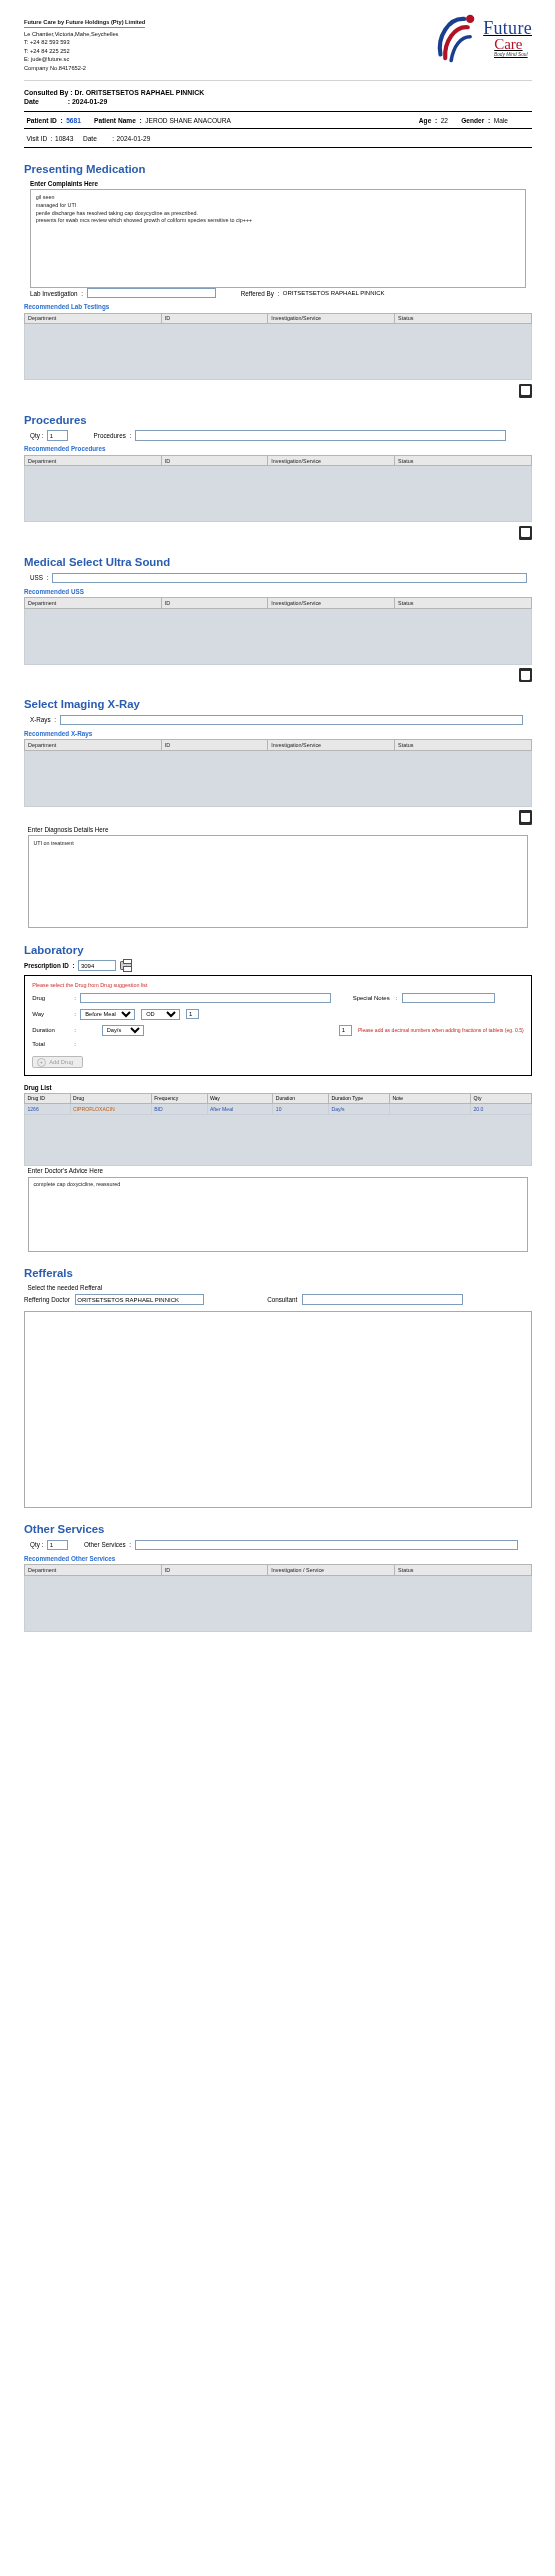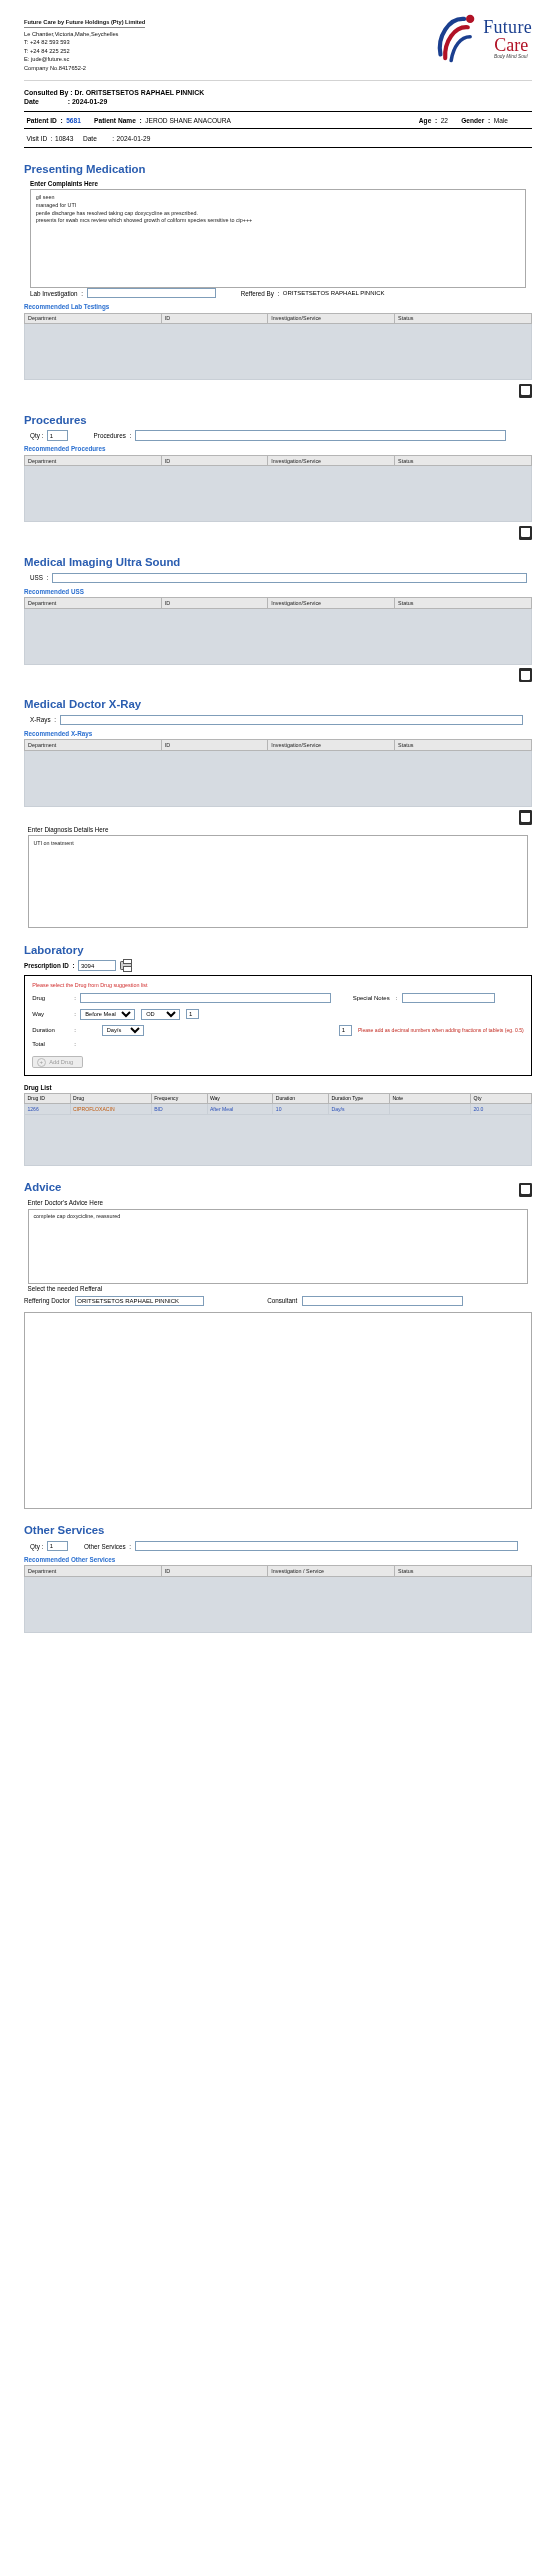--- a/index.html
+++ b/index.html
@@ -17,23 +17,23 @@
   .letterhead {
     display:flex; align-items:flex-start; justify-content:space-between;
     padding: 13px 0 4.8px 0;
   }
   .lh-left { font-size: 5.7px; line-height: 1.5; color:#111; padding-top:4.8px; }
   .lh-left .company { font-weight: bold; padding-bottom:0.6px; border-bottom:0.6px solid #888; display:inline-block; margin-bottom:1.8px;}
   .lh-right { width: 179px; display:flex; align-items:flex-start; justify-content:flex-end; }
   .logo-wrap { display:flex; align-items:center; gap:3.6px; }
   .logo-mark { position:relative; width:47px; height:51px; }
   .logo-mark svg { display:block; }
-  .logo-text { line-height:1; }
+  .logo-text { line-height:1;text-decoration:underline; }
   .logo-future { font-size: 18px; color:#1b3f8f; font-family:"Liberation Serif", serif; font-weight:400; letter-spacing:0.3px;}
-  .logo-care { font-size: 18px; color:#b11226; font-family:"Liberation Serif", serif; font-weight:400; margin-left:11px; }
+  .logo-care { font-size: 15px; color:#b11226; font-family:"Liberation Serif", serif; font-weight:400; margin-left:11px; }
   .logo-tag { font-size:4.8px; color:#444; font-style:italic; margin-left:10.8px; margin-top:1.2px;}
 
   .hr-top { border:0; border-top:0.6px solid #d3d3d3; margin: 2.4px 0 8.4px 0; }
 
   .consult-line { font-size: 6.9px; font-weight:bold; margin: 3.6px 0 2.4px 0; }
   .consult-line .lbl { font-weight:bold; }
   .consult-line .val { font-weight:bold; }
   .date-line { font-size: 6.9px; font-weight:bold; margin: 2.4px 0 6px 0; }
 
   .patient-bar {
@@ -270,21 +270,21 @@
     <tbody>
       <tr class="filler">
           <td colspan="4"></td>
         </tr>
     </tbody>
   </table>
   <div class="trash-row">
     <div class="trash-btn"></div>
   </div>
 
-  <h2 class="section">Medical Imaging Ultra Sound</h2>
+  <h2 class="section">Medical Select Ultra Sound</h2>
   <div class="inline" style="margin-left:6px">
     <span>USS</span>
     <span>:</span>
     <input class="txt" style="width: 475px;" value="">
   </div>
   <div class="sub-link">Recommended USS</div>
   <table class="grid">
     <thead>
       <tr>
         <th style="width:27%">Department</th>
@@ -296,21 +296,21 @@
     <tbody>
       <tr class="filler">
           <td colspan="4"></td>
         </tr>
     </tbody>
   </table>
   <div class="trash-row">
     <div class="trash-btn"></div>
   </div>
 
-  <h2 class="section">Medical Doctor X-Ray</h2>
+  <h2 class="section">Select Imaging X-Ray</h2>
   <div class="inline" style="margin-left:6px">
     <span>X-Rays</span>
     <span>:</span>
     <input class="txt" style="width: 463px;" value="">
   </div>
   <div class="sub-link">Recommended X-Rays</div>
   <table class="grid">
     <thead>
       <tr>
         <th style="width:27%">Department</th>
@@ -414,27 +414,24 @@
         <td>Day/s</td>
         <td></td>
         <td>20.0</td>
       </tr>
       <tr class="filler">
           <td colspan="8"></td>
         </tr>
     </tbody>
   </table>
 
-  <div class="adv-head">
-    <h2 class="section">Advice</h2>
-    <div class="trash-btn" style="margin-top:15.5px"></div>
-  </div>
   <div class="sub-label" style="margin-left:3.6px;font-weight:normal">Enter Doctor's Advice Here</div>
   <div class="bigbox" style="min-height:75px;margin-left:3.6px;width:calc(100% - 7.2px)">complete cap doxycicline, reassured</div>
 
+  <h2 class="section">Refferals</h2>
   <div class="sub-label" style="margin-left:3.6px;font-weight:normal">Select the needed Refferal</div>
   <div class="ref-row">
     <span>Reffering Doctor</span>
     <input class="txt" style="width: 129px;" value="ORITSETSETOS RAPHAEL PINNICK">
     <span style="width:54px;display:inline-block"></span>
     <span>Consultant</span>
     <input class="txt" style="width: 161px;" value="">
   </div>
   <div class="ref-big"></div>
 

